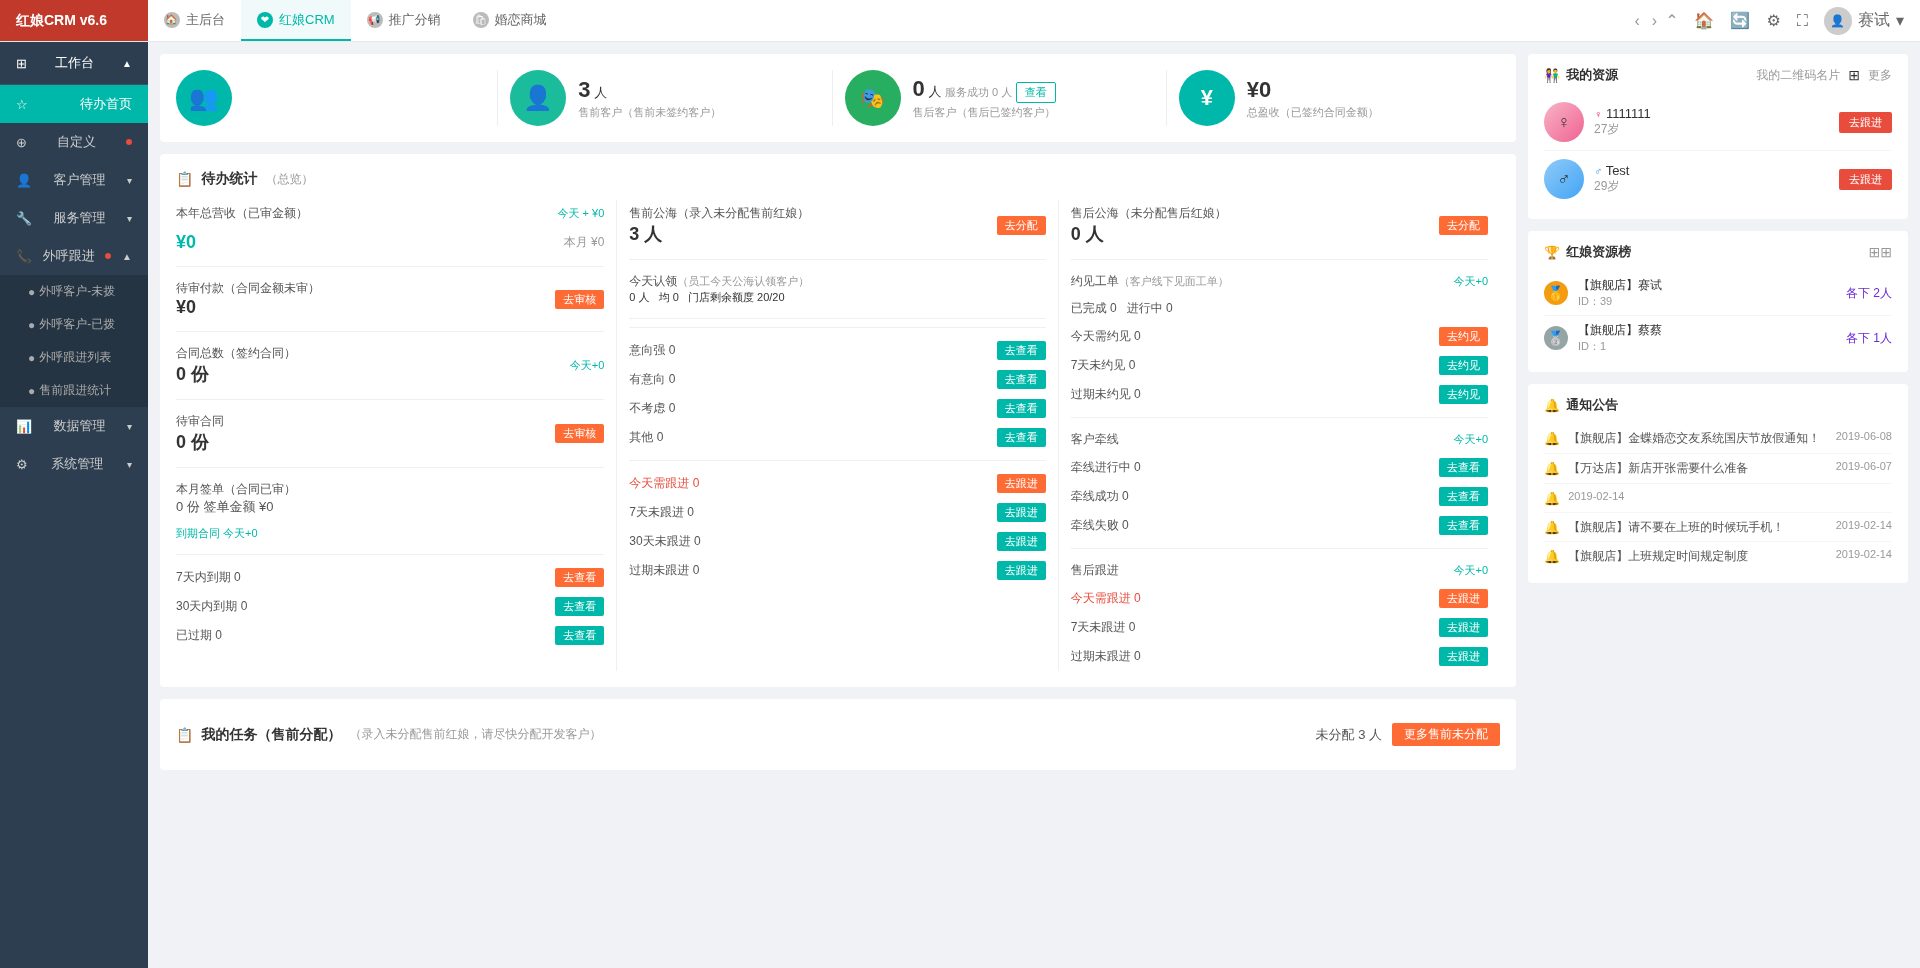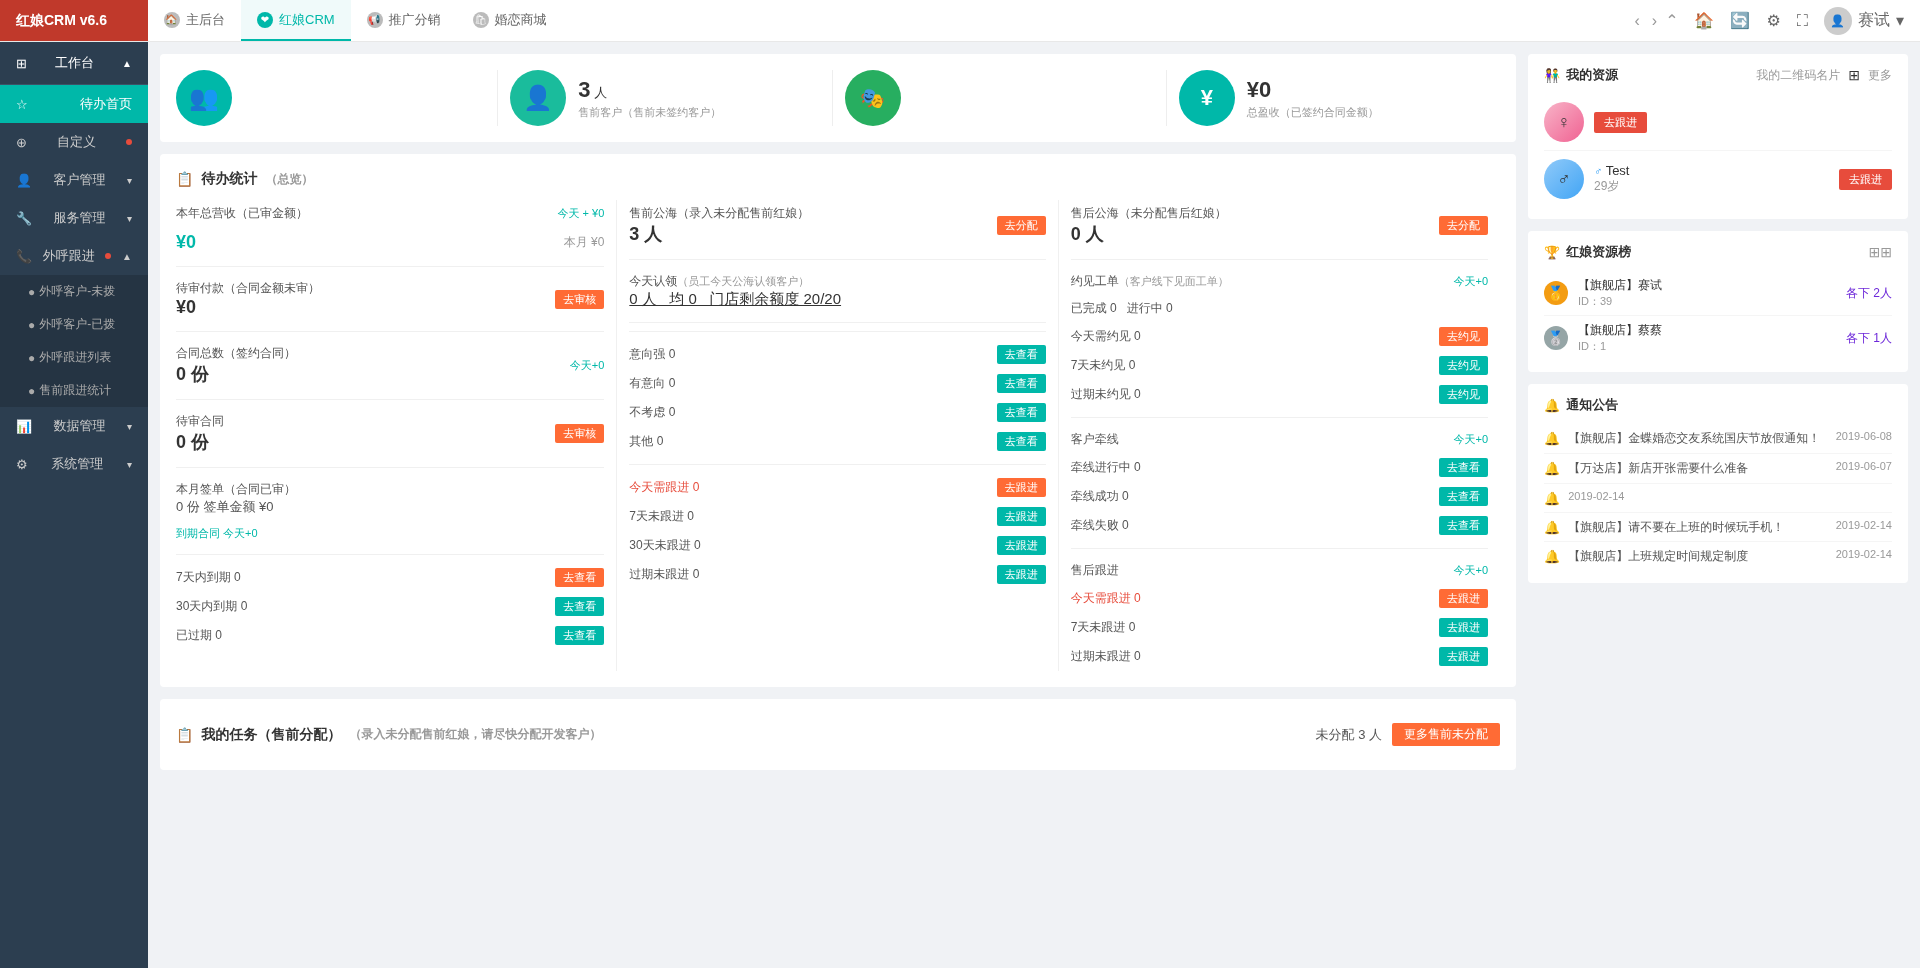--- a/index.html
+++ b/index.html
@@ -52,21 +52,21 @@
     .stat-info { flex: 1; }
     .stat-main { font-size: 13px; color: #333; }
     .stat-main span.count { font-size: 22px; font-weight: bold; color: #333; }
     .stat-main span.today { font-size: 11px; color: #999; }
     .stat-sub { font-size: 11px; color: #999; margin-top: 2px; }
 
     
     .section-card { background: #fff; border-radius: 4px; padding: 16px; }
     .section-header { display: flex; align-items: center; gap: 8px; font-size: 14px; font-weight: bold; color: #333; margin-bottom: 12px; }
     .section-header-icon { color: #00b8a9; }
-    .section-sub { font-size: 12px; color: #999; font-weight: bold; }
+    .section-sub { font-size: 12px; color: #999; font-weight: normal; }
 
     .todo-grid { display: grid; grid-template-columns: 1fr 1fr 1fr; gap: 0; }
     .todo-col { border-right: 1px solid #f0f0f0; padding: 0 12px; }
     .todo-col:first-child { padding-left: 0; }
     .todo-col:last-child { border-right: none; }
     .btn-sm { font-size: 11px; padding: 2px 8px; border-radius: 2px; border: none; cursor: pointer; }
     .btn-orange { background: #ff6b35; color: #fff; }
     .btn-green { background: #00b8a9; color: #fff; }
     .btn-outline { background: transparent; border: 1px solid #00b8a9; color: #00b8a9; }
 
@@ -249,20 +249,29 @@
                 <div class="stat-main">
                   <span class="count">3</span>
                   <span> 人</span>
                 </div>
                 <div class="stat-sub">售前客户（售前未签约客户）</div>
               </div>
             </div>
 
             <div class="stat-card">
               <div class="stat-icon green" style="font-size:20px;">🎭</div>
+              <div class="stat-info">
+                <div class="stat-main">
+                  <span class="count">0</span>
+                  <span> 人 </span>
+                  <span class="today">服务成功 0 人</span>
+                  <button class="btn-sm btn-outline">查看</button>
+                </div>
+                <div class="stat-sub">售后客户（售后已签约客户）</div>
+              </div>
             </div>
 
             <div class="stat-card">
               <div class="stat-icon teal3" style="font-size:22px; font-weight:bold;">¥</div>
               <div class="stat-info">
                 <div class="stat-main">
                   <span class="count">¥0</span>
                 </div>
                 <div class="stat-sub">总盈收（已签约合同金额）</div>
               </div>
@@ -341,21 +350,21 @@
                   <div>
                     <div class="todo-row-label">售前公海（录入未分配售前红娘）</div>
                     <div style="font-size:18px;font-weight:bold;">3 人</div>
                   </div>
                   <button class="btn-sm btn-orange">去分配</button>
                 </div>
                 <div class="divider"></div>
                 <div class="todo-row">
                   <div>
                     <div class="todo-row-label">今天认领<span style="color:#999;font-size:11px;">（员工今天公海认领客户）</span></div>
-                    <div style="font-size:15px;text-decoration:underline;">0 人 &nbsp; 均 0 &nbsp; 门店剩余额度 20/20</div>
+                    <div style="font-size:11px;">0 人 &nbsp; 均 0 &nbsp; 门店剩余额度 20/20</div>
                   </div>
                 </div>
                 <div class="divider"></div>
                 <div class="divider"></div>
                 <div class="todo-row">
                   <span class="todo-row-label">意向强 0</span>
                   <button class="btn-sm btn-green">去查看</button>
                 </div>
                 <div class="todo-row">
                   <span class="todo-row-label">有意向 0</span>
@@ -480,20 +489,27 @@
               </div>
               <div style="display:flex;align-items:center;gap:8px;">
                 <span class="right-card-link">我的二维码名片</span>
                 <span style="font-size:14px;cursor:pointer;">⊞</span>
                 <span class="right-card-link">更多</span>
               </div>
             </div>
             <div>
               <div class="resource-item">
                 <div class="resource-avatar pink">♀</div>
+                <div class="resource-info">
+                  <div class="resource-name">
+                    <span style="color:#e91e63;font-size:11px;">♀</span>
+                    <span>1111111</span>
+                  </div>
+                  <div class="resource-age">27岁</div>
+                </div>
                 <button class="btn-follow">去跟进</button>
               </div>
               <div class="resource-item">
                 <div class="resource-avatar blue">♂</div>
                 <div class="resource-info">
                   <div class="resource-name">
                     <span style="color:#2196f3;font-size:11px;">♂</span>
                     <span>Test</span>
                   </div>
                   <div class="resource-age">29岁</div>

